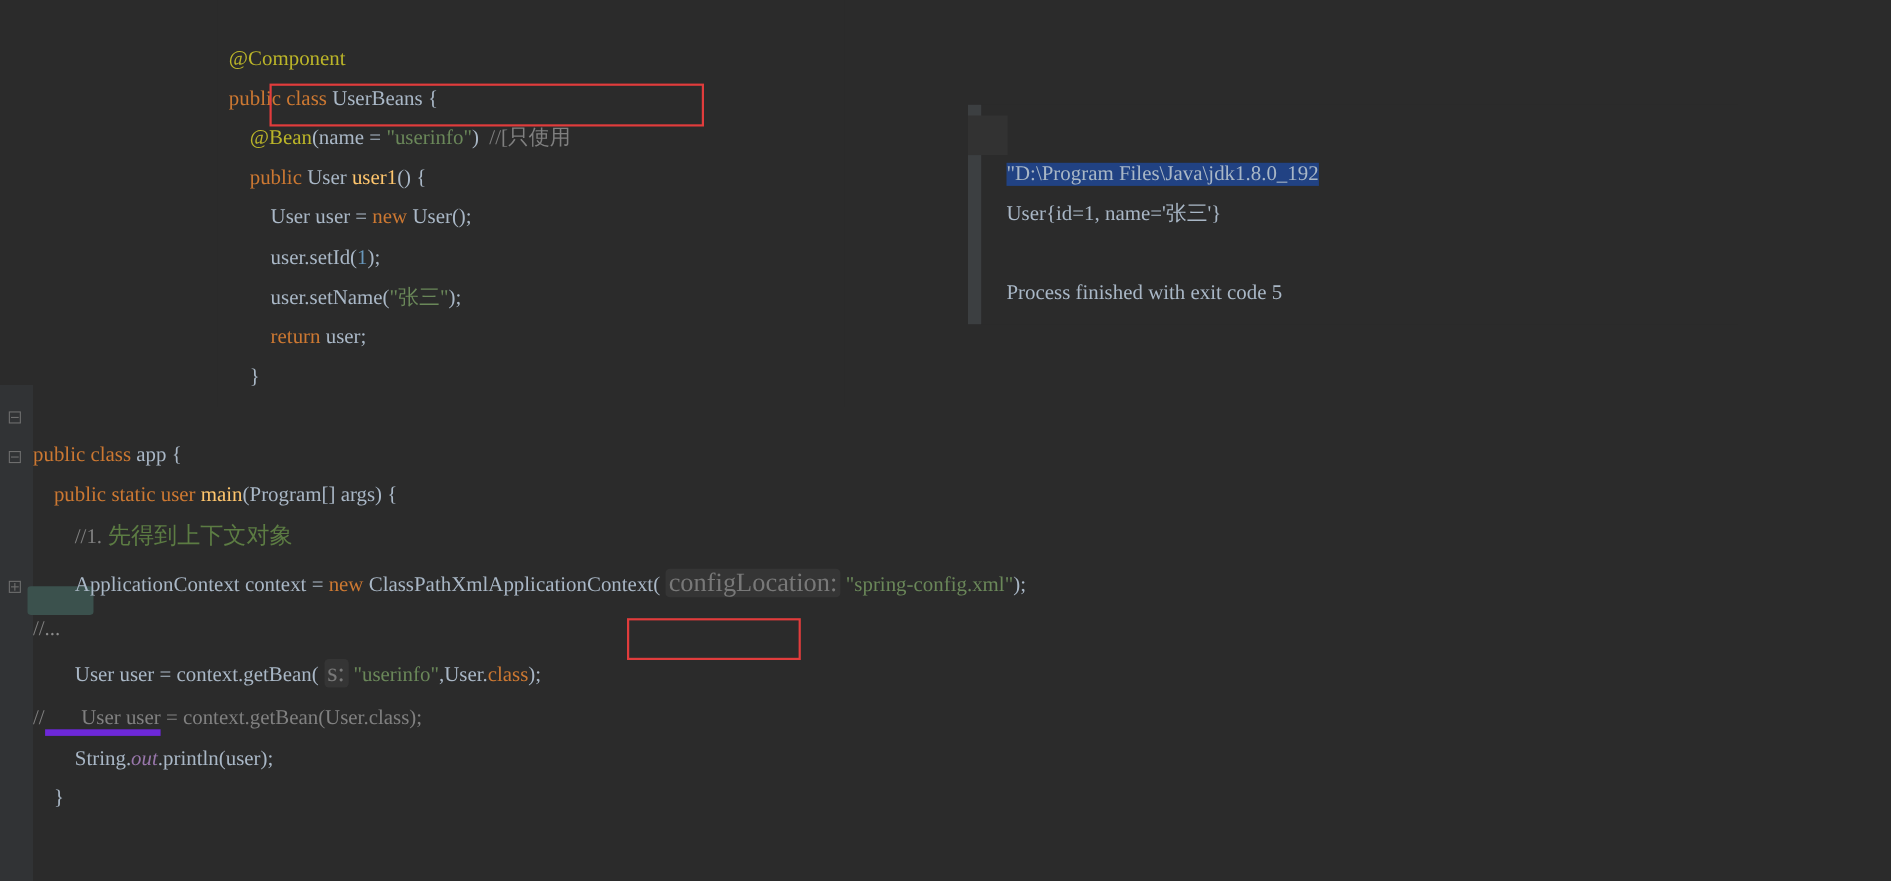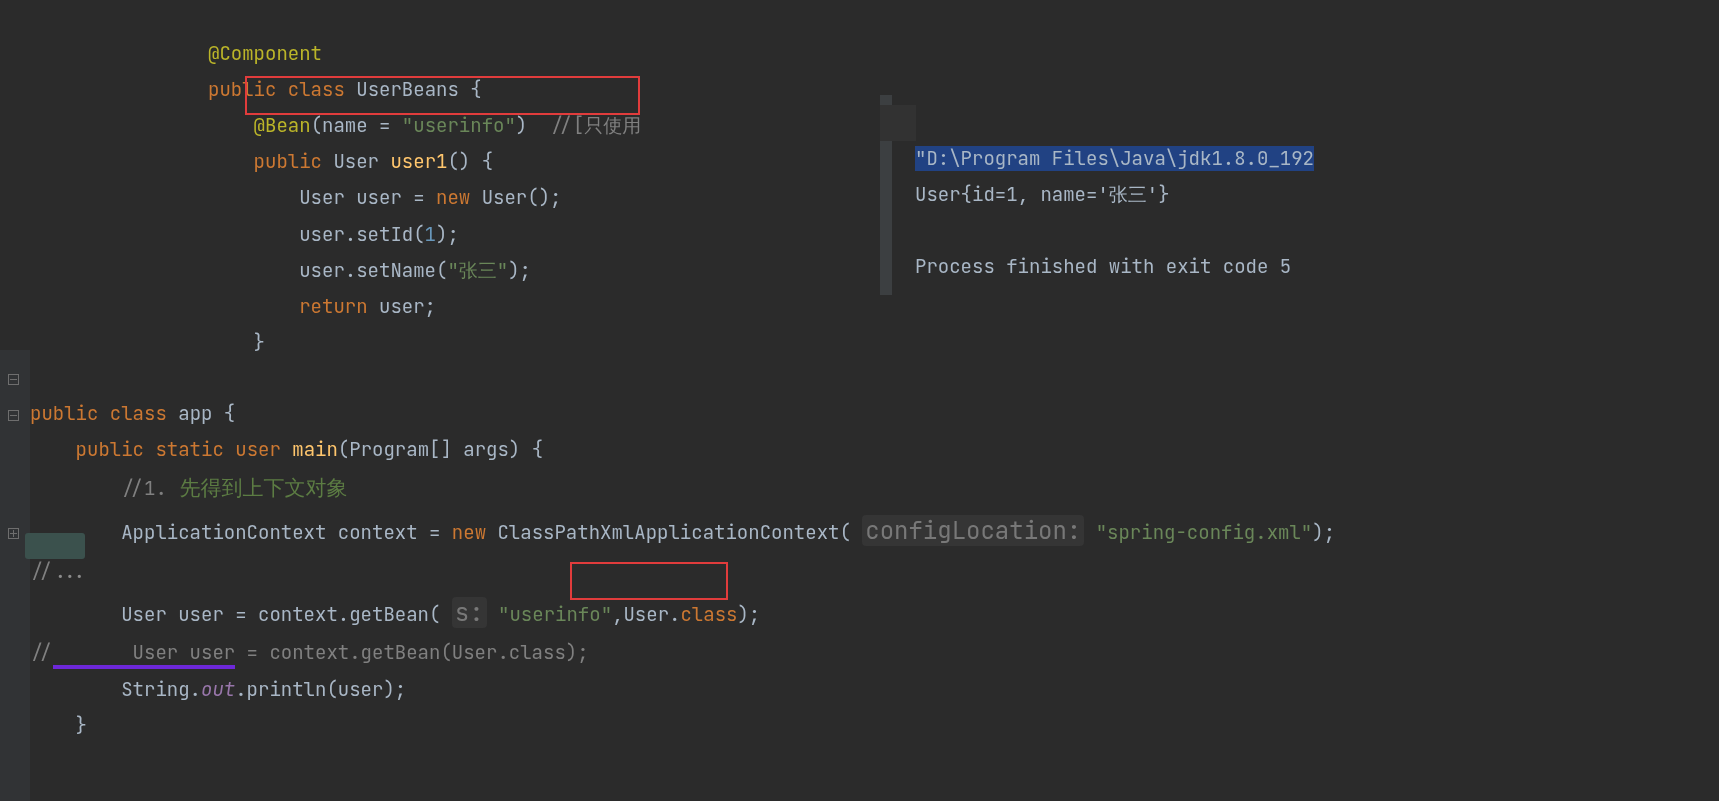--- a/index.html
+++ b/index.html
@@ -1,40 +1,40 @@
 <!DOCTYPE html>
 <html><head>
   <meta charset="utf-8">
   <style>
     * { margin:0; padding:0; box-sizing:border-box; }
     body { font-family:"JetBrains Mono","Consolas","Monaco",monospace; background:#2b2b2b; width:1719px; height:801px; position:relative; font-size:19px; line-height:1.9; }
     .pane { position:absolute; background:#2b2b2b; color:#a9b7c6; overflow:hidden; }
     .gutter { position:absolute; left:0; top:0; bottom:0; width:30px; background:#313335; }
-    .code { position:absolute; left:30px; top:0; white-space:pre; }
+    .code { position:absolute; left:30px; top:0; white-space:pre;font-family:Liberation Serif, serif; }
     .gut-plus { position:absolute; width:11px; height:11px; border:1px solid #6e6e6e; top:13px; }
     .gut-plus::before, .gut-plus::after { content:""; position:absolute; background:#6e6e6e; }
     .gut-plus::before { left:1px; right:1px; top:4px; height:1px; }
     .gut-plus::after  { top:1px; bottom:1px; left:4px; width:1px; }
     .gut-minus { position:absolute; width:11px; height:11px; border:1px solid #6e6e6e; top:13px; }
     .gut-minus::before { content:""; position:absolute; left:1px; right:1px; top:4px; height:1px; background:#6e6e6e; }
     .top { left:198px; top:0; width:570px; height:370px; z-index:3; }
     .top .code { left:10px; }
     .console { left:880px; top:95px; width:700px; height:200px; background:#2b2b2b; z-index:2; }
     .console .code { left:35px; top:10px; }
     .console .hl-line { position:absolute; left:0; top:10px; width:36px; height:36px; background:#323232; }
     .bottom { left:0; top:350px; width:1719px; height:451px; z-index:1; }
     .bottom .code { left:30px; top:10px; }
     .fold-bg { position:absolute; background:#3b514d; border-radius:3px; }
     .redbox { position:absolute; border:2px solid #e13c3c; }
     .watermark { position:absolute; right:16px; bottom:10px; color:#b0b0b0; font-size:13px; font-family:sans-serif; }
     .annot { color:#bbb529; } .kw { color:#cc7832; } .id { color:#ffc66d; }
     .str { color:#6a8759; } .num { color:#6897bb; } .cmt { color:#808080; } .cmtcn { color:#5c7c43; }
     .static { color:#9876aa; font-style:italic;margin-top:24px; } .hint { color:#787878; background:#353535; padding:0 3px; border-radius:4px; font-size:24px; }
     .folded { color:#8c8c8c; }
-    .ul { border-bottom:4px solid #6d28d9; }
+    .ul { border-bottom:6px solid #6d28d9; }
     
     .sel { background:#214283; color:#a9b7c6; }
     .console-scroll { position:absolute; left:0; top:0; width:12px; height:100%; background:#3c3f41; }
   </style>
 </head>
 <body>
 
 <div class="pane top">
   <div class="code">
 <span class="annot">@Component</span>

